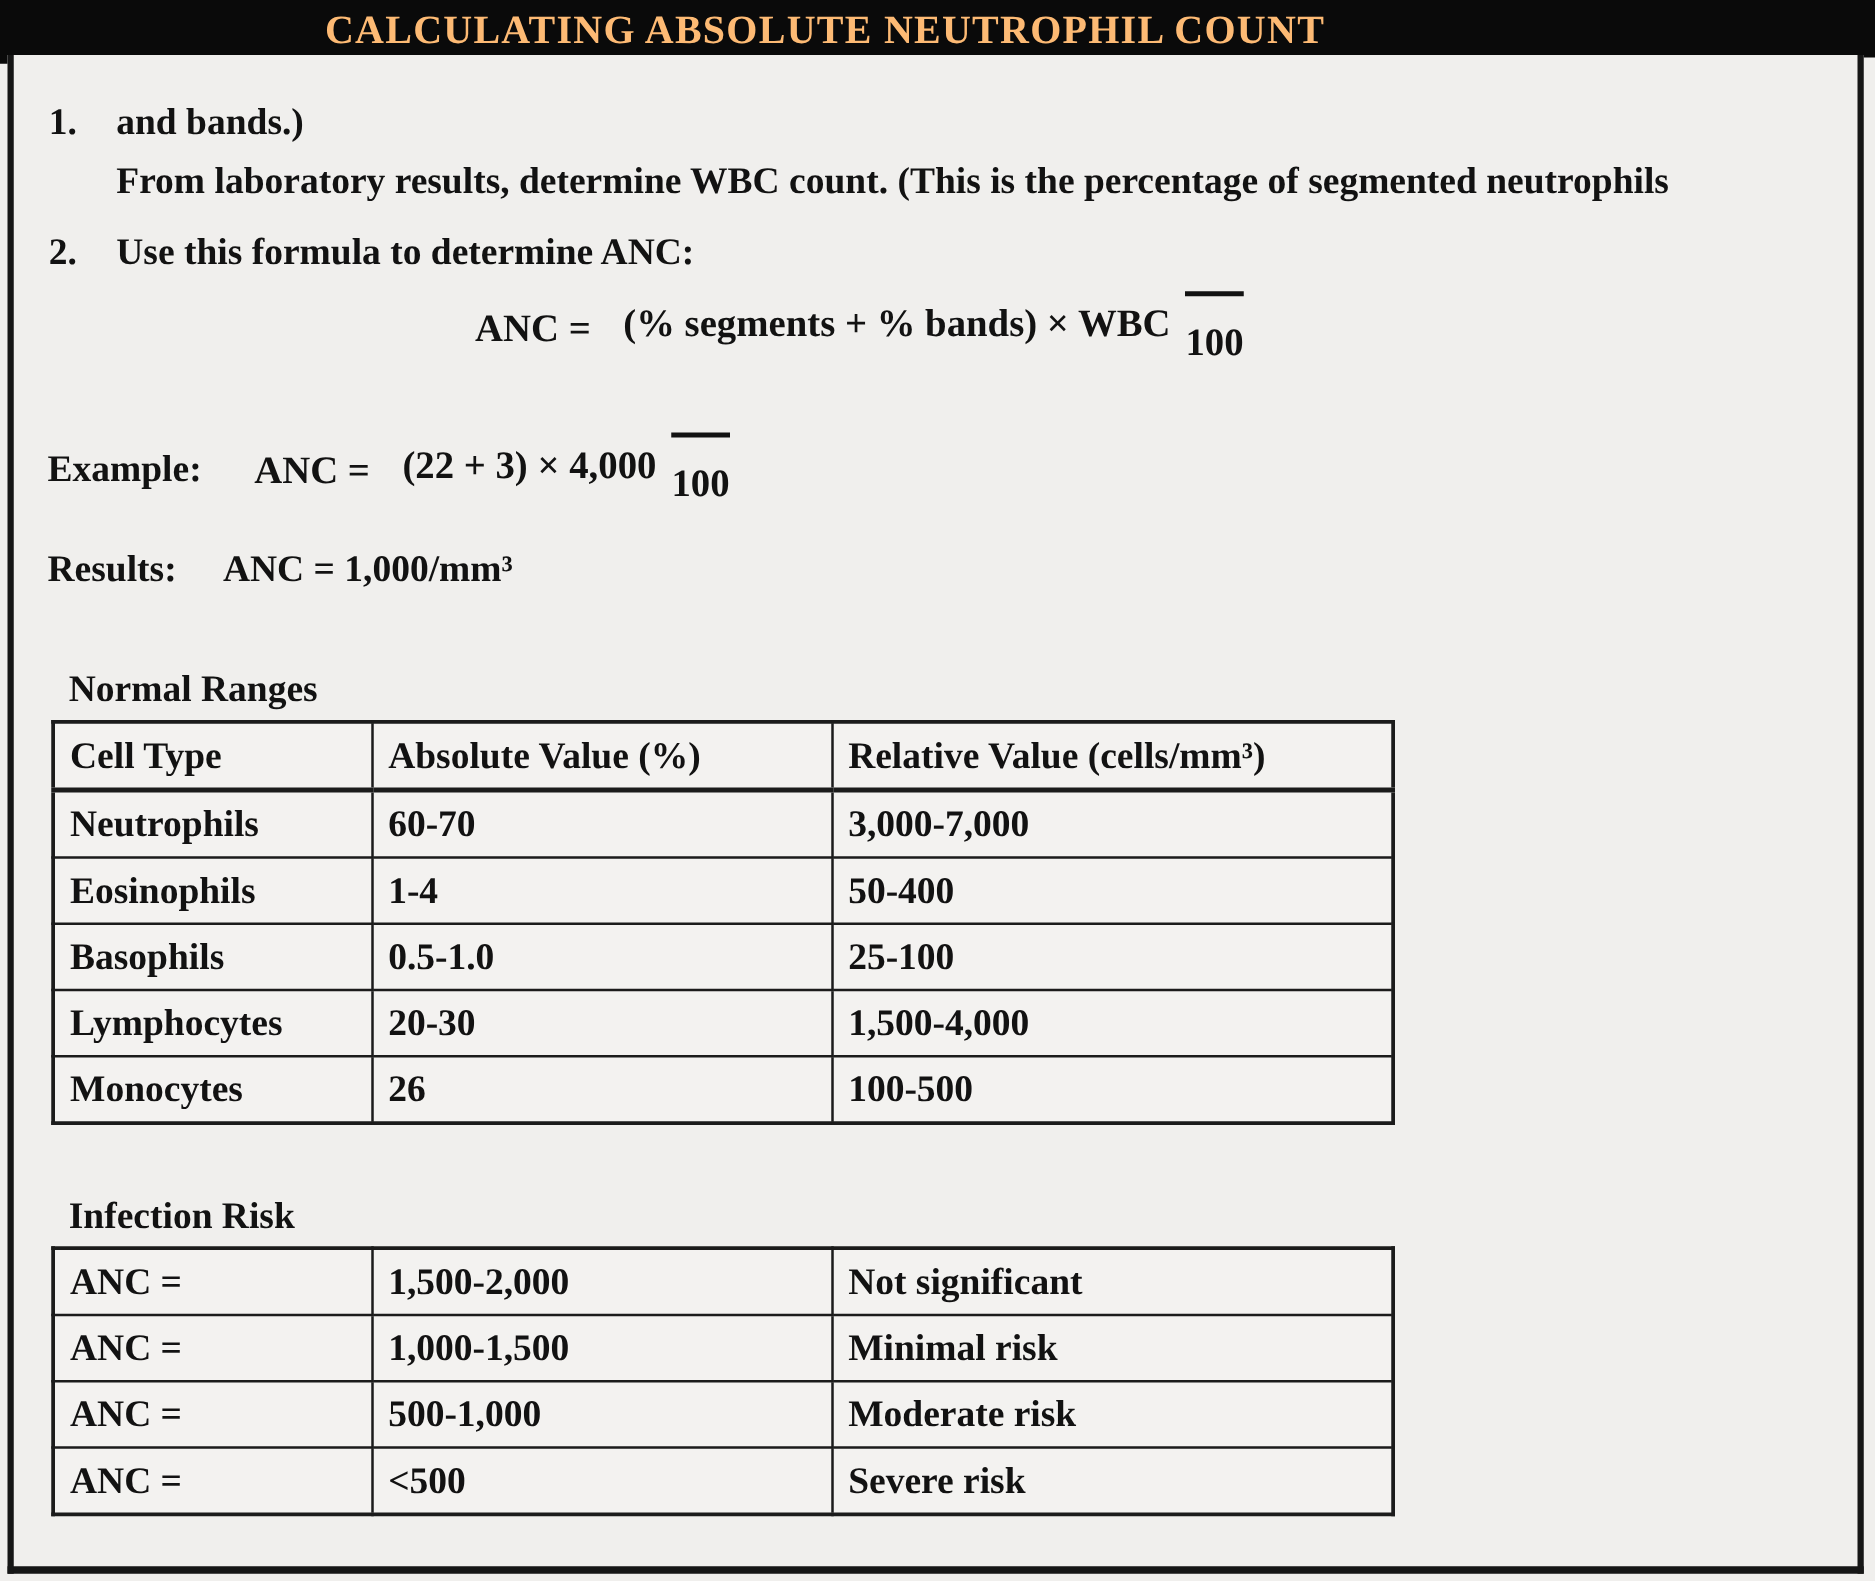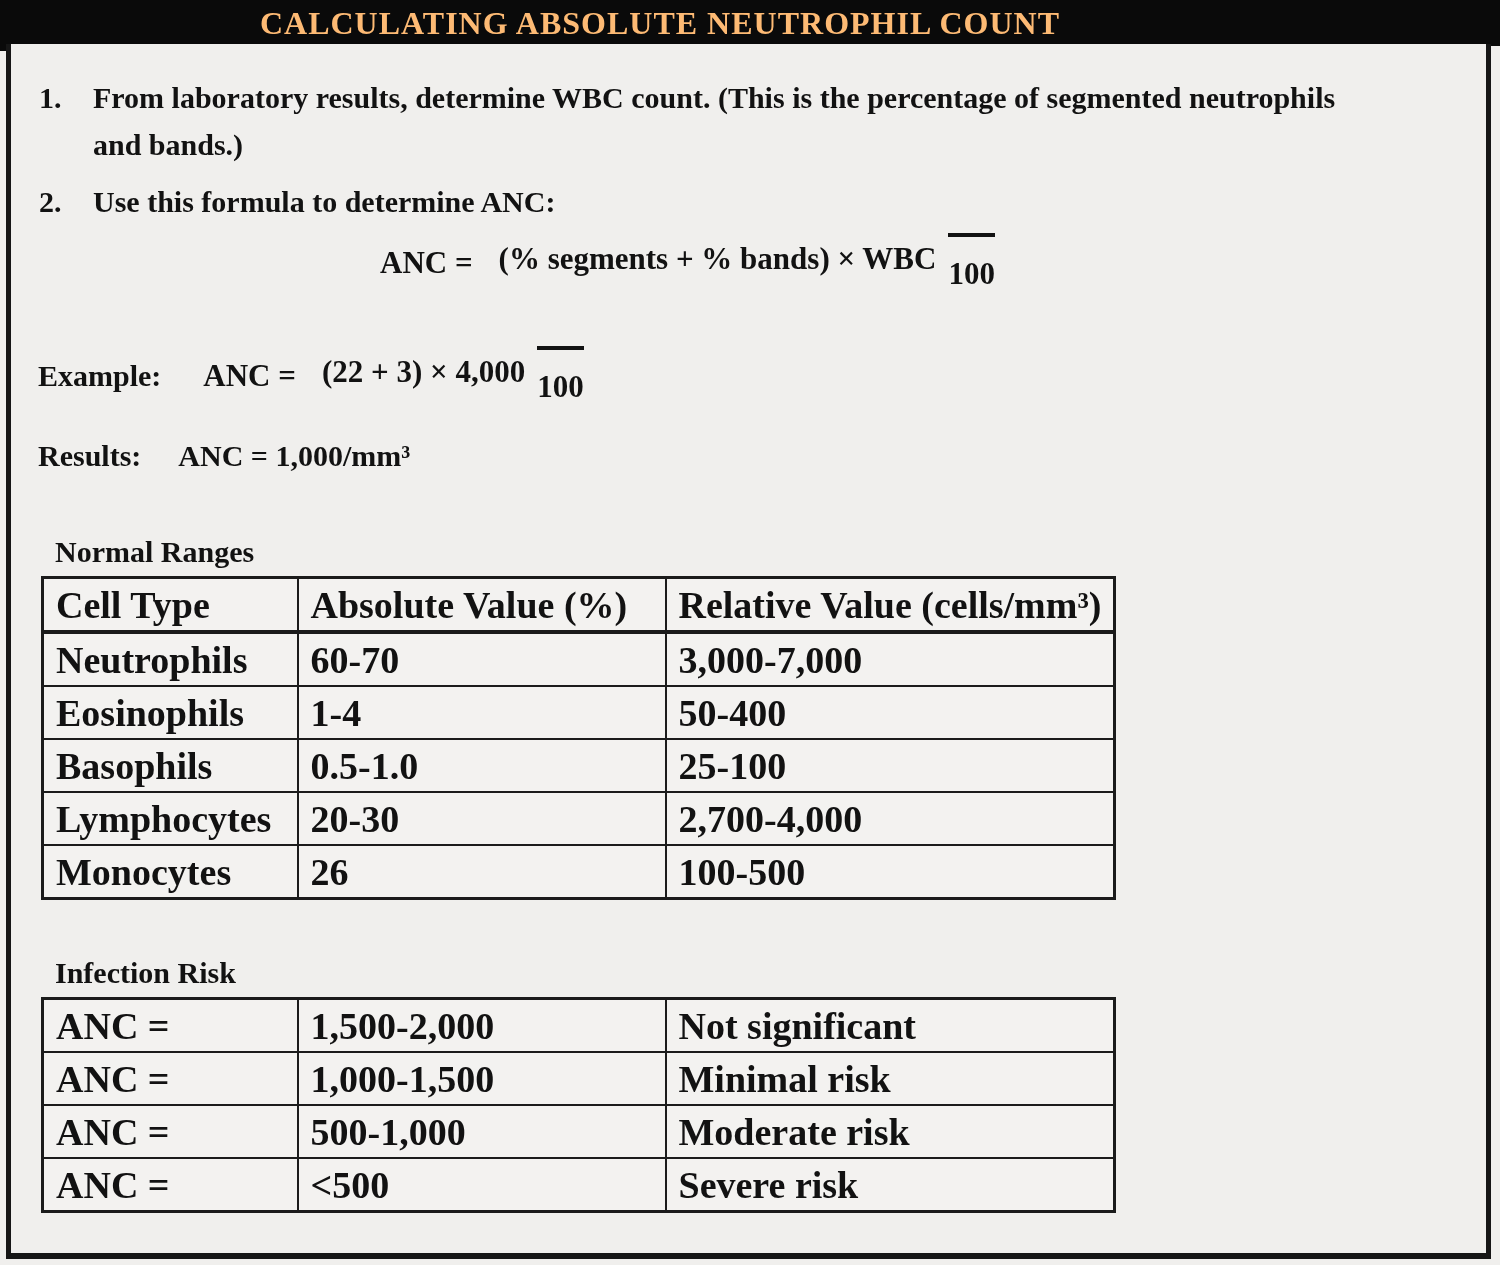--- a/index.html
+++ b/index.html
@@ -60,43 +60,43 @@
   .section-heading { font-size:30px; margin:56px 0 7px 22px; }
   .section-heading.first { margin-top:62px; }
 
   table.grid {
     border-collapse:collapse; table-layout:fixed;
     margin-left:8px; background:#f3f2f0;
     border:3px solid #1b1b1b;
   }
   table.grid th, table.grid td {
     border:2px solid #1b1b1b;
-    font-size:38px; font-weight:bold; text-align:left;
+    font-size:30px; font-weight:bold; text-align:left;
     padding:3px 12px; height:45px;
     overflow:hidden; white-space:nowrap;
   }
   table.grid thead th { border-bottom:4px solid #1b1b1b; }
 </style>
 </head>
 <body>
 
 <div class="sheet">
 
   <div class="titlebar">
     <span class="title-text">CALCULATING ABSOLUTE NEUTROPHIL COUNT</span>
   </div>
   <div class="bar-notch"></div>
 
   <div class="frame">
 
     <div class="step">
       <div class="step-num">1.</div>
       <div class="step-body">
+        <div class="step-line">and bands.)</div>
         <div class="step-line">From laboratory results, determine WBC count. (This is the percentage of segmented neutrophils</div>
-        <div class="step-line">and bands.)</div>
       </div>
     </div>
 
     <div class="step">
       <div class="step-num">2.</div>
       <div class="step-body">
         <div class="step-line">Use this formula to determine ANC:</div>
       </div>
     </div>
 
@@ -151,21 +151,21 @@
             <td>50-400</td>
           </tr>
           <tr>
             <td>Basophils</td>
             <td>0.5-1.0</td>
             <td>25-100</td>
           </tr>
           <tr>
             <td>Lymphocytes</td>
             <td>20-30</td>
-            <td>2,700-4,000</td>
+            <td>1,500-4,000</td>
           </tr>
           <tr>
             <td>Monocytes</td>
             <td>26</td>
             <td>100-500</td>
           </tr>
         </tbody>
     </table>
 
     <div class="section-heading">Infection Risk</div>

